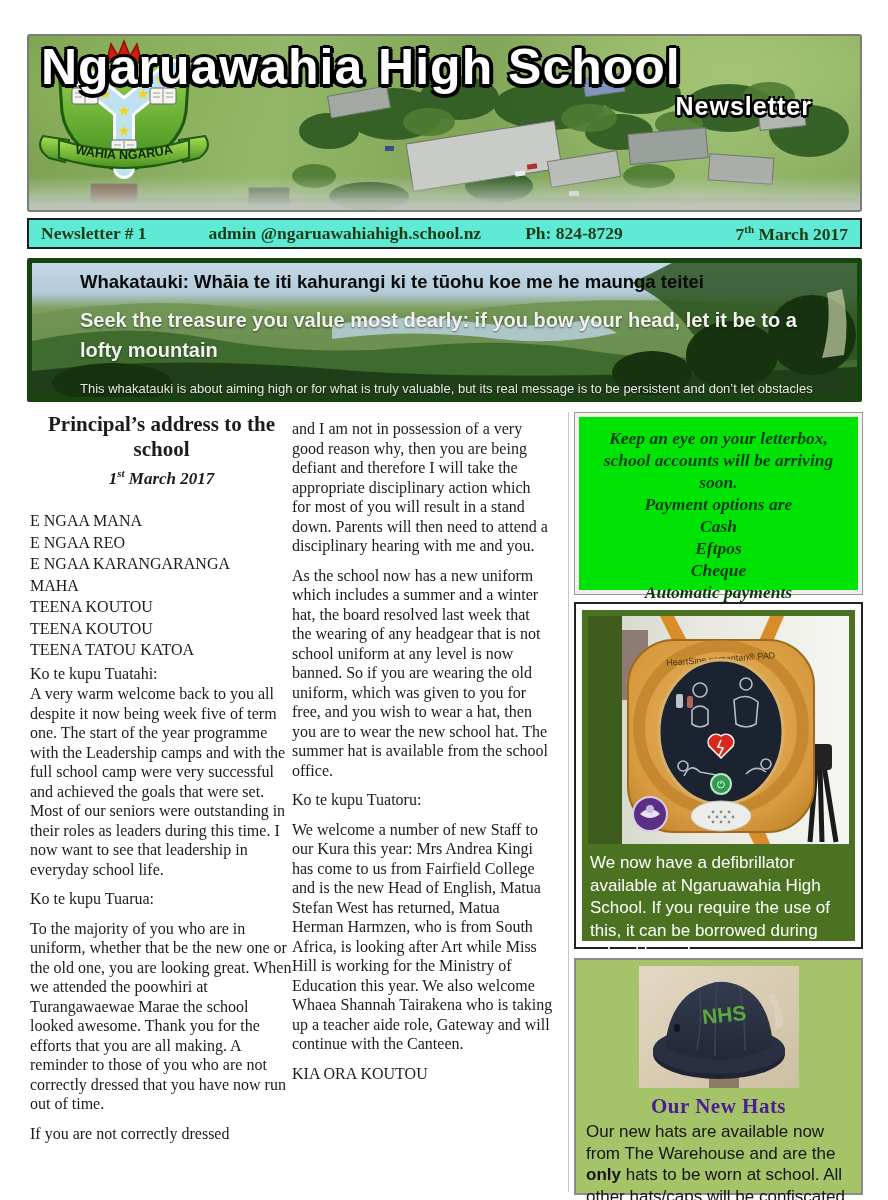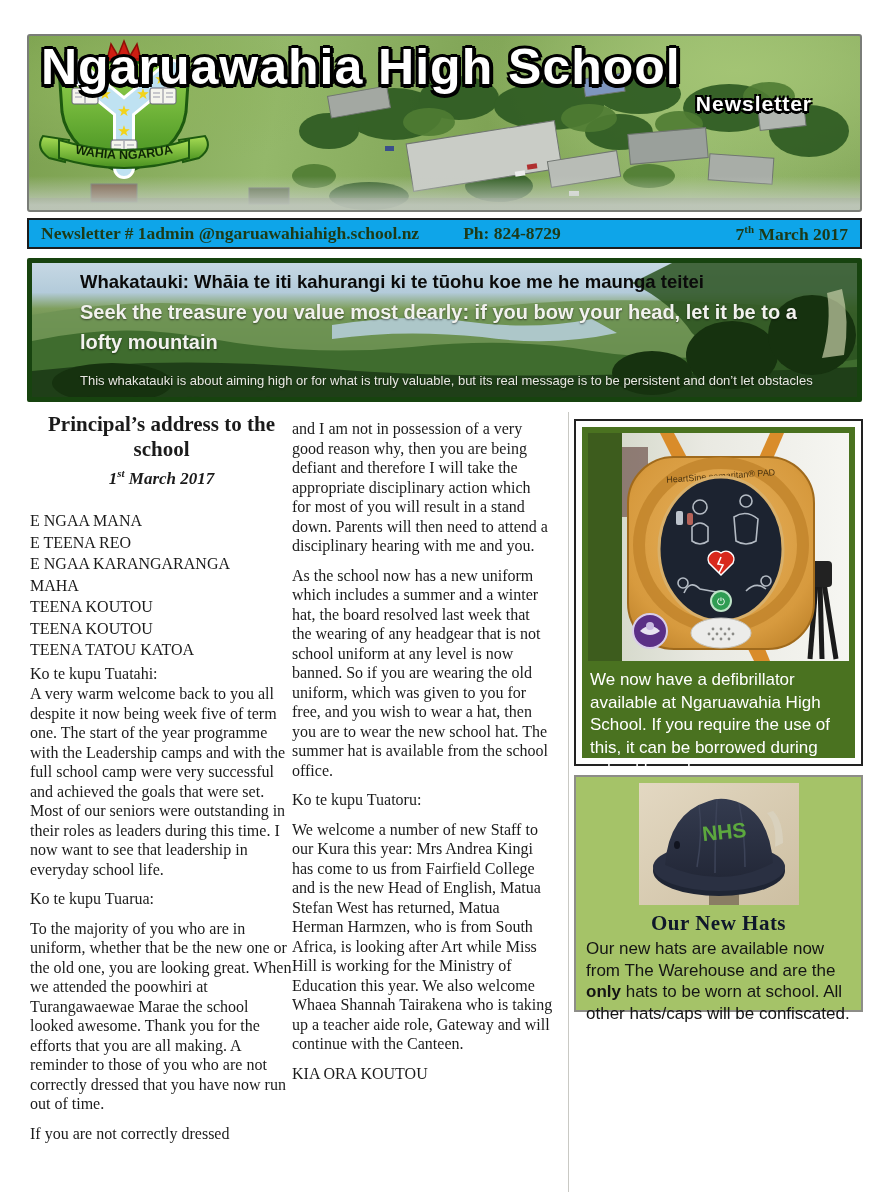--- a/index.html
+++ b/index.html
@@ -21,47 +21,47 @@
     background:linear-gradient(to bottom, rgba(210,216,205,0) 0%, rgba(198,205,196,.85) 85%); }
   .main-title {
     position:absolute; left:12px; top:2px; width:790px;
     font-family:"Liberation Sans", sans-serif; font-weight:bold;
     font-size:50px; letter-spacing:1px; color:#ffffff; white-space:nowrap;
     text-shadow:-3px -2px 0 #000, 3px -2px 0 #000, -3px 3px 0 #000, 3px 3px 0 #000, 0 4px 0 #000, 4px 0 0 #000, 0 -3px 0 #000;
   }
   .sub-title {
     position:absolute; right:48px; top:56px;
     font-family:"Liberation Sans", sans-serif; font-weight:bold;
-    font-size:21px; letter-spacing:1px; color:#ffffff;
+    font-size:25px; letter-spacing:1px; color:#ffffff;
     text-shadow:-2px -2px 0 #000, 2px -2px 0 #000, -2px 2px 0 #000, 2px 2px 0 #000, 0 3px 0 #000;
   }
   .crest { position:absolute; left:18px; top:48px; }
 
   
   .info-bar {
     position:absolute; left:27px; top:218px; width:835px; height:31px;
-    background:#0ea5e9; border:2px solid #1c1c1c;
+    background:#5eead4; border:2px solid #1c1c1c;
     display:flex; align-items:center; padding:8px 12px;
     font-weight:bold; font-size:17.5px; color:#1d3a17;
   }
-  .info-email { }
+  .info-email { margin-left:62px; }
   .info-phone { margin-left:44px; }
   .info-date  { margin-left:auto; }
   sup { font-size:11px; vertical-align:super; }
 
   
   .banner {
     position:absolute; left:27px; top:258px; width:835px; height:144px;
     border:5px solid #17430f; border-radius:2px;
     background:linear-gradient(to bottom, #c6d8e4 0%, #b3cbda 22%, #7f9f5e 34%, #5b8443 52%, #39632b 74%, #22451b 100%);
     overflow:hidden;
   }
   .banner svg { position:absolute; left:0; top:0; }
   .banner-text { position:absolute; left:48px; top:8px; width:745px; font-family:"Liberation Sans", sans-serif; }
-  .banner-l1 { font-weight:bold; font-size:18.5px; color:#0b0b0b; margin-bottom:4px; }
+  .banner-l1 { font-weight:bold; font-size:18.5px; color:#0b0b0b; margin-bottom:12px; }
   .banner-l2 { font-weight:bold; font-size:20px; line-height:30px; color:#f2f2ee; text-shadow:0 1px 2px rgba(0,0,0,.55); margin-bottom:13px; }
   .banner-l3 { font-size:13px; line-height:21px; color:#e8e8e2; text-shadow:0 1px 2px rgba(0,0,0,.5); }
 
   
   .col { position:absolute; top:412px; font-size:16px; line-height:19.5px; color:#1b1b1b; }
   .col-left { left:30px;  width:263px; }
   .col-mid  { left:292px; width:261px; top:419px; }
   .col p { margin-bottom:10px; }
   .principal-heading { font-weight:bold; font-size:21px; line-height:25px; text-align:center; margin-bottom:2px; }
   .principal-date { font-weight:bold; font-style:italic; font-size:17px; text-align:center; margin-bottom:22px; }
@@ -84,21 +84,21 @@
 
   .defib-frame { margin-top:7px; border:2px solid #222; background:#fff; padding:6px; height:347px; }
   .defib-inner { background:#4a7220; height:100%; padding:6px; }
   .defib-caption {
     font-family:"Liberation Sans", sans-serif; font-size:17px; line-height:22.5px;
     color:#ffffff; padding:4px 2px 0 2px;
   }
 
   .hats-box { margin-top:9px; border:2px solid #8d8d88; background:#a5c368; padding:6px 10px; height:237px; }
   .hat-photo-wrap { text-align:center; }
-  .hats-heading { text-align:center; font-weight:bold; font-size:21px; color:#0f172a; letter-spacing:.5px; margin-top:2px; }
+  .hats-heading { text-align:center; font-weight:bold; font-size:21px; color:#4c1d95; letter-spacing:.5px; margin-top:2px; }
   .hats-text { font-family:"Liberation Sans", sans-serif; font-size:17px; line-height:21.5px; color:#141414; margin-top:2px; }
 </style>
 </head>
 <body>
 
 <div class="page">
 
   <div class="header-photo">
     <svg width="835" height="178" viewBox="0 0 835 178">
 
@@ -249,21 +249,21 @@
       <div class="banner-l2">Seek the treasure you value most dearly: if you bow your head, let it be to a lofty mountain</div>
       <div class="banner-l3">This whakatauki is about aiming high or for what is truly valuable, but its real message is to be persistent and don’t let obstacles stop you from reaching your goals</div>
     </div>
   </div>
 
   <div class="col col-left">
     <div class="principal-heading">Principal’s address to the school</div>
     <div class="principal-date"><span>1</span><sup>st</sup><span> March 2017</span></div>
     <div class="greetings">
       <div class="greeting-line">E NGAA MANA</div>
-      <div class="greeting-line">E TEENA REO</div>
+      <div class="greeting-line">E NGAA REO</div>
       <div class="greeting-line">E NGAA KARANGARANGA MAHA</div>
       <div class="greeting-line">TEENA KOUTOU</div>
       <div class="greeting-line">TEENA KOUTOU</div>
       <div class="greeting-line">TEENA TATOU KATOA</div>
     </div>
     <div class="kupu greeting-line">Ko te kupu Tuatahi:</div>
     <p>A very warm welcome back to you all despite it now being week five of term one. The start of the year programme with the Leadership camps and with the full school camp were very successful and achieved the goals that were set. Most of our seniors were outstanding in their roles as leaders during this time. I now want to see that leadership in everyday school life.</p>
     <p class="kupu">Ko te kupu Tuarua:</p>
     <p class="no-gap">To the majority of you who are in uniform, whether that be the new one or the old one, you are looking great. When we attended the poowhiri at Turangawaewae Marae the school looked awesome. Thank you for the efforts that you are all making. A reminder to those of you who are not correctly dressed that you have now run out of time.</p>
     <p>If you are not correctly dressed</p>
@@ -274,20 +274,30 @@
     <p>As the school now has a new uniform which includes a summer and a winter hat, the board resolved last week that the wearing of any headgear that is not school uniform at any level is now banned. So if you are wearing the old uniform, which was given to you for free, and you wish to wear a hat, then you are to wear the new school hat. The summer hat is available from the school office.</p>
     <p class="kupu">Ko te kupu Tuatoru:</p>
     <p>We welcome a number of new Staff to our Kura this year: Mrs Andrea Kingi has come to us from Fairfield College and is the new Head of English,  Matua Stefan West has returned, Matua Herman Harmzen, who is from South Africa, is looking after Art while Miss Hill is working for the Ministry of Education this year. We also welcome Whaea Shannah Tairakena who is taking up a teacher aide role, Gateway and will continue with the Canteen.</p>
     <p>KIA ORA KOUTOU</p>
   </div>
 
   <div class="divider"></div>
 
   <div class="col-right">
 
+    <div class="accounts-frame">
+      <div class="accounts-box">
+        <div>Keep an eye on your letterbox, school accounts will be arriving soon.</div>
+        <div>Payment options are</div>
+        <div>Cash</div>
+        <div>Eftpos</div>
+        <div>Cheque</div>
+        <div>Automatic payments</div>
+      </div>
+    </div>
 
     <div class="defib-frame">
       <div class="defib-inner">
         <svg width="261" height="228" viewBox="0 0 261 228">
           <defs>
             <linearGradient id="wallg" x1="0" y1="0" x2="1" y2="0">
               <stop offset="0" stop-color="#cfd4c4"></stop>
                 <stop offset="0.45" stop-color="#e9e9e2"></stop>
                 <stop offset="1" stop-color="#f6f6f2"></stop>
             </linearGradient>

